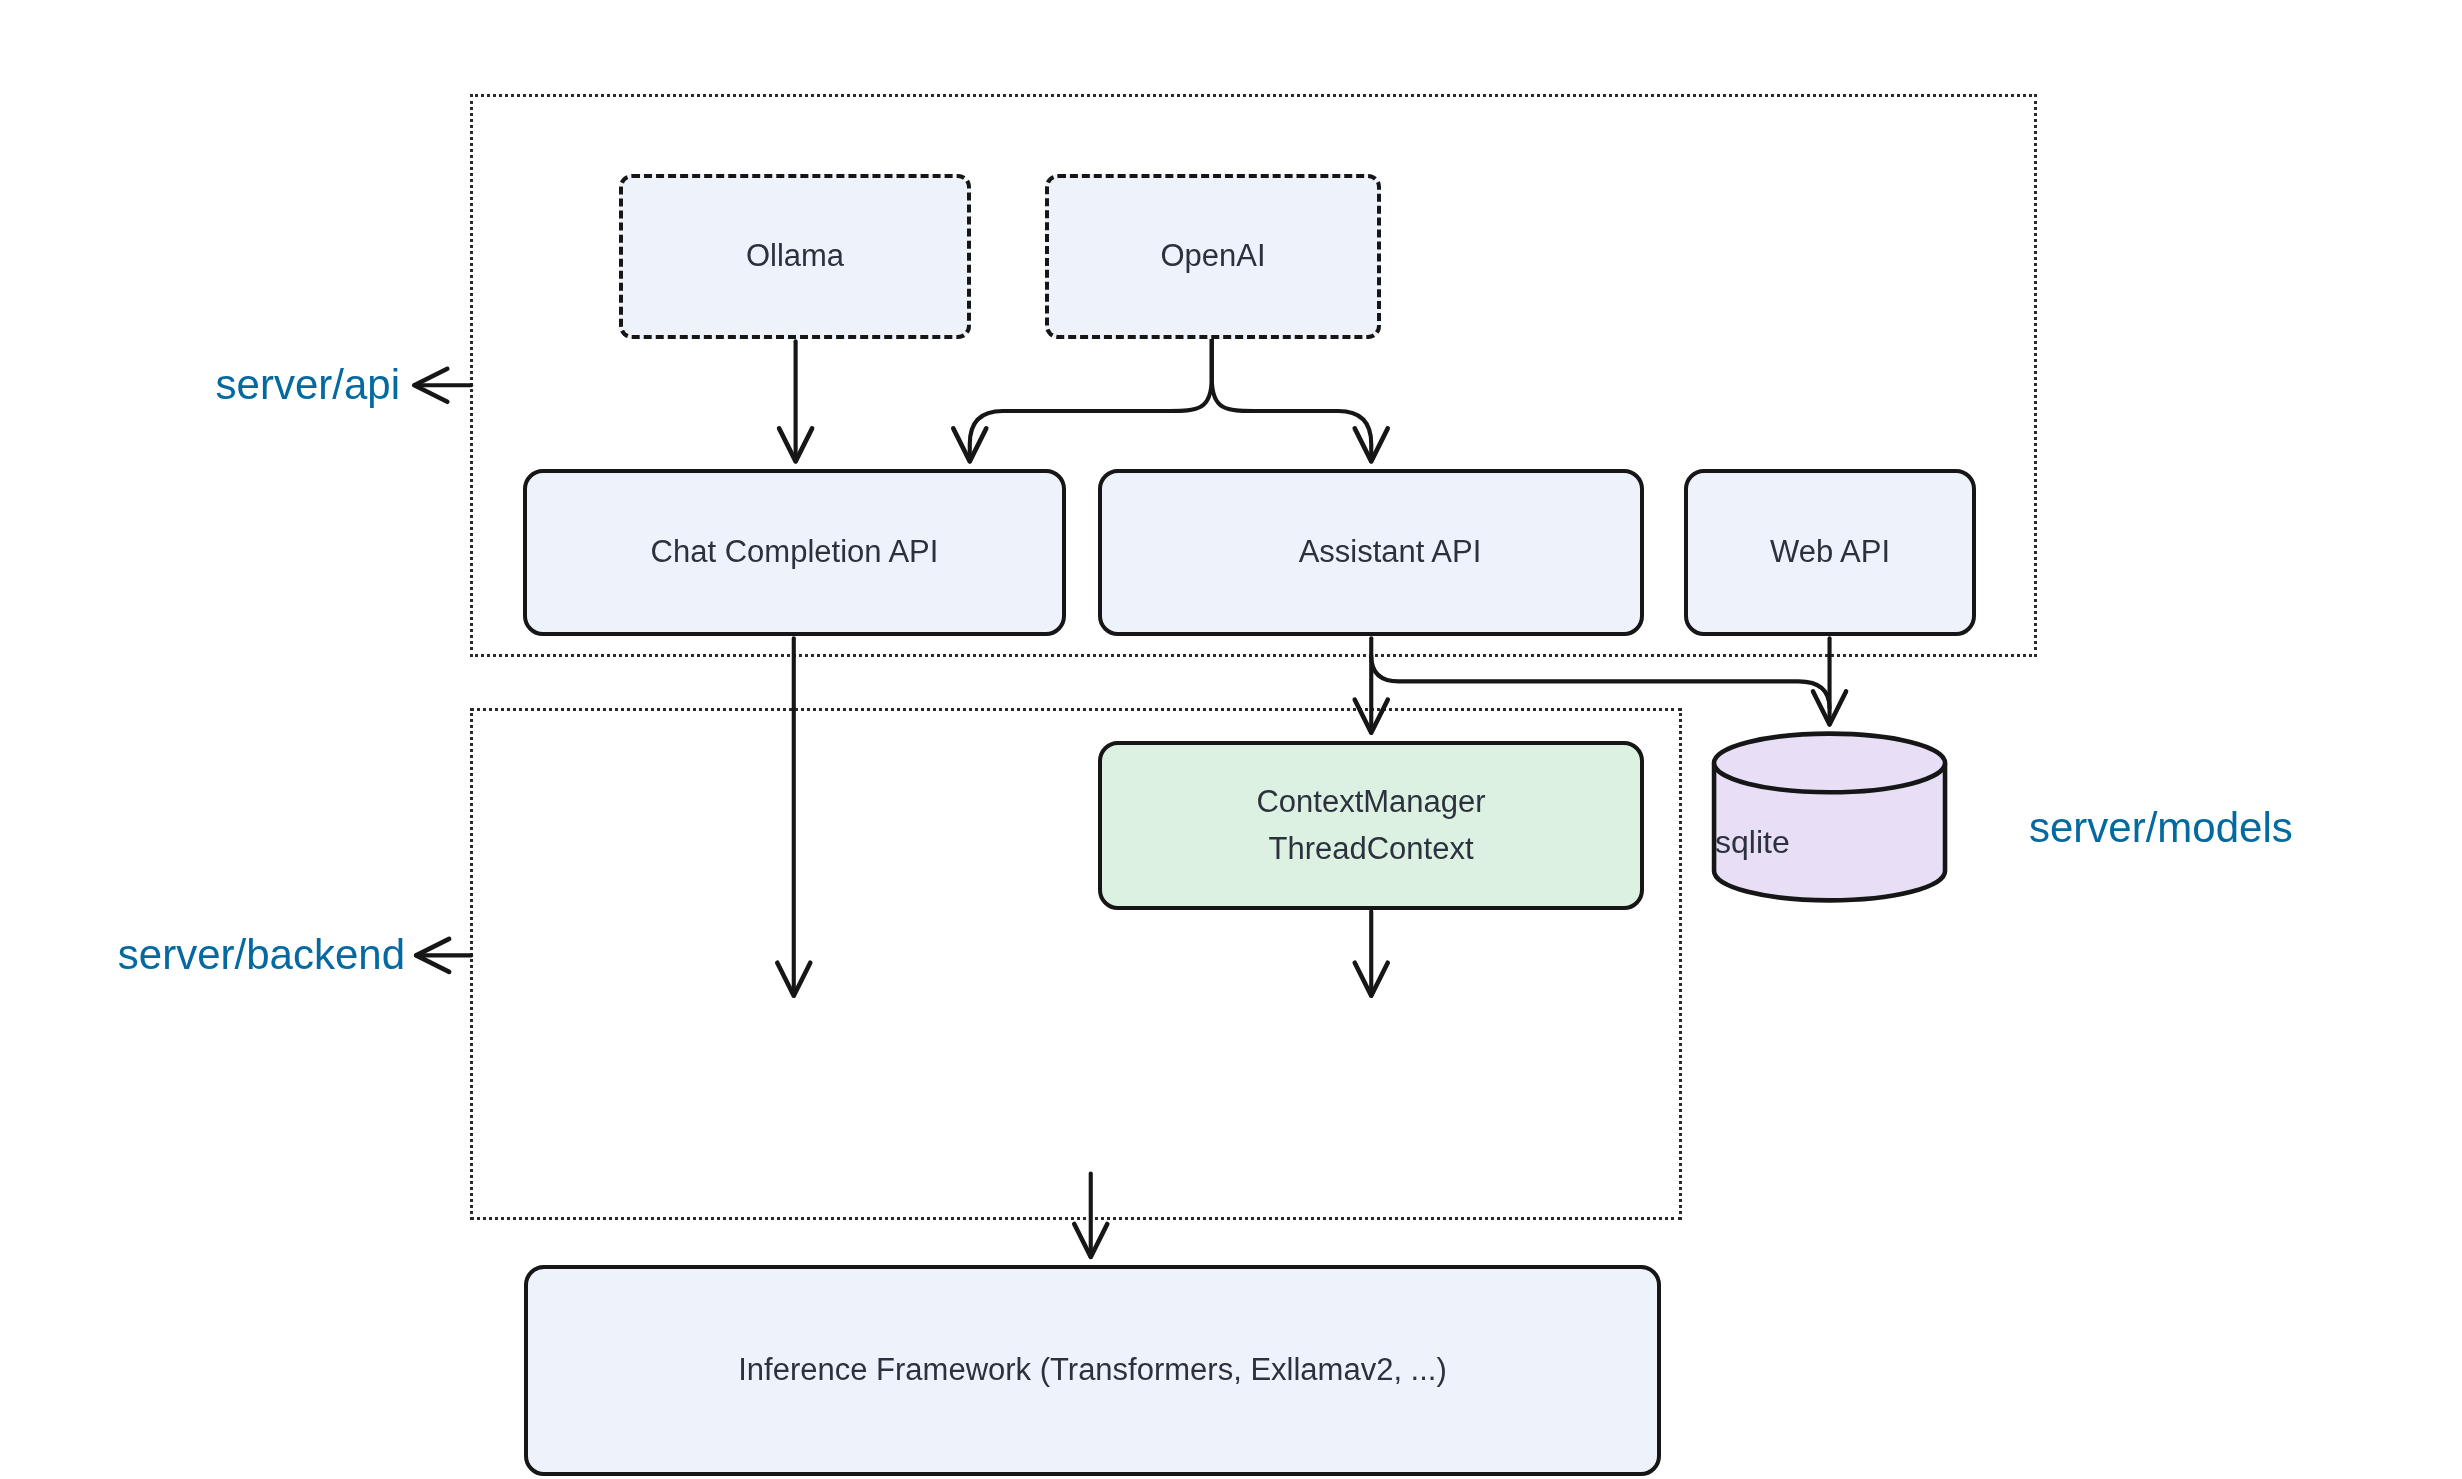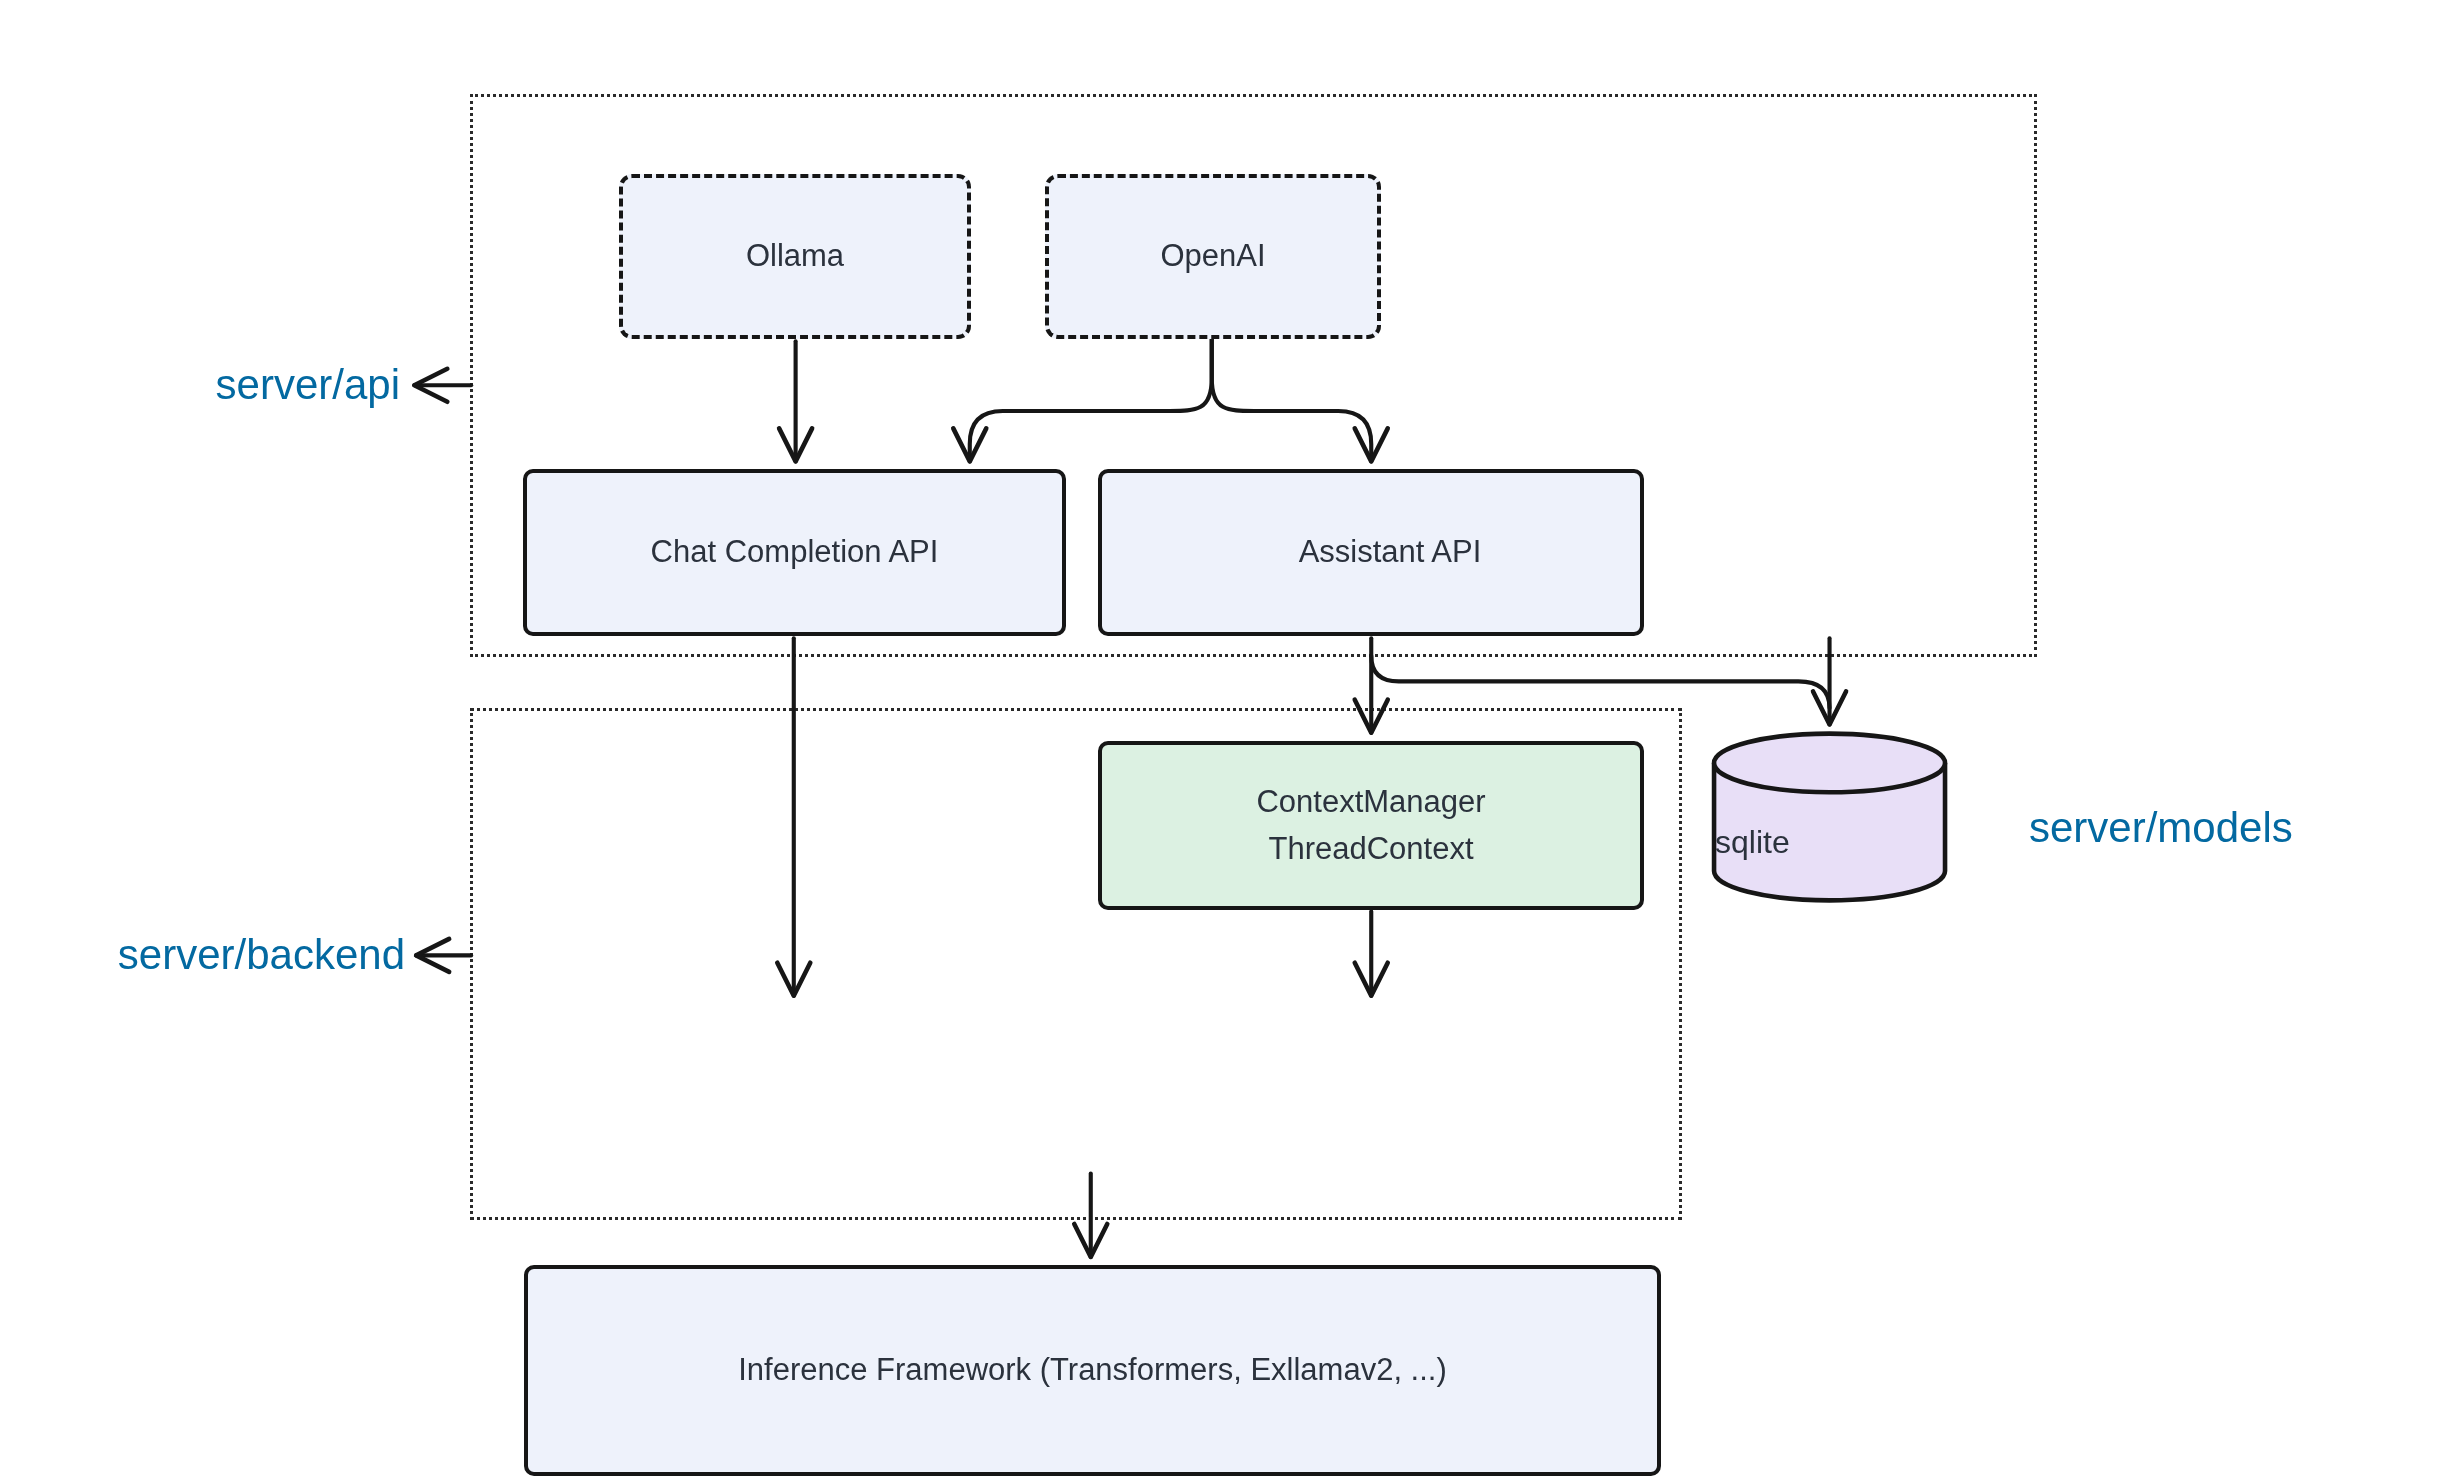--- a/index.html
+++ b/index.html
@@ -31,21 +31,21 @@
     flex-direction: column;
     align-items: center;
     justify-content: center;
     text-align: center;
     font-size: 31px;
     line-height: 1.5;
     color: #2b323d;
   }
   .node.solid {
     border: 4.6px solid #161616;
-    border-radius: 10px;
+    border-radius: 20px;
   }
   .node.dashed {
     border: 4.6px dashed #161616;
     border-radius: 13px;
   }
   .fill-blue   { background: #eef2fb; }
   .fill-green  { background: #dcf1e2; }
   .fill-yellow { background: #faefcb; }
   .side-label {
     position: absolute;
@@ -114,20 +114,23 @@
   <div class="node dashed fill-blue" style="left:1045px; top:174px; width:336px; height:165px;">
     <span>OpenAI</span>
   </div>
 
   <div class="node solid fill-blue" style="left:523px; top:469px; width:543px; height:167px;">
     <span>Chat Completion API</span>
   </div>
   <div class="node solid fill-blue" style="left:1098px; top:469px; width:546px; height:167px;padding-left:38px;">
     <span>Assistant API</span>
   </div>
+  <div class="node solid fill-blue" style="left:1684px; top:469px; width:292px; height:167px;">
+    <span>Web API</span>
+  </div>
 
   <div class="node solid fill-green" style="left:1098px; top:741px; width:546px; height:169px;">
     <span>ContextManager</span>
     <span>ThreadContext</span>
   </div>
 
   <div class="node solid fill-blue" style="left:524px; top:1265px; width:1137px; height:211px;">
     <span>Inference Framework (Transformers, Exllamav2, ...)</span>
   </div>
 

